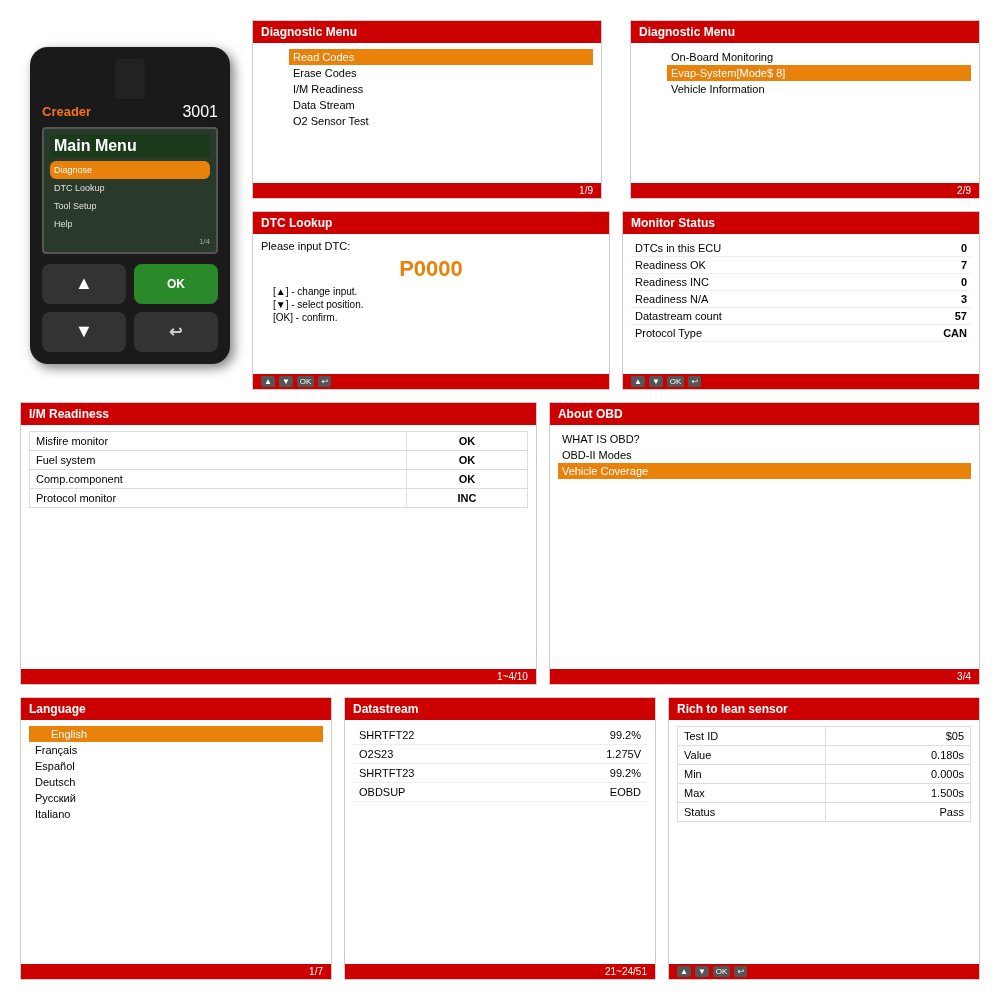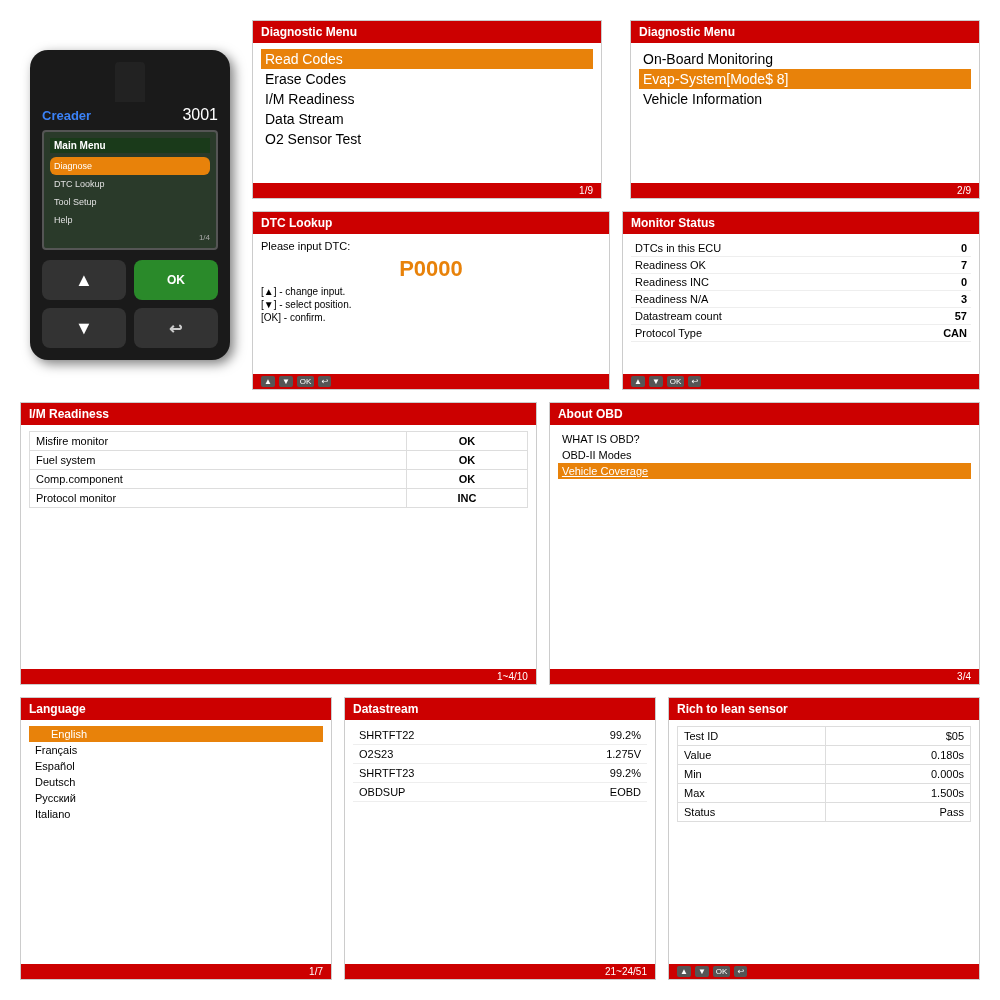--- a/index.html
+++ b/index.html
@@ -48,21 +48,21 @@
     }
 
     .device-top {
       display: flex;
       justify-content: space-between;
       align-items: center;
       margin-bottom: 6px;
     }
 
     .device-brand {
-      color: #3b82f6;
+      color: #f97316;
       font-size: 13px;
       font-weight: bold;
     }
 
     .device-model {
       color: #fff;
       font-size: 16px;
       font-weight: normal;
     }
 
@@ -71,21 +71,21 @@
       border: 2px solid #555;
       border-radius: 4px;
       padding: 6px;
       margin-bottom: 10px;
       min-height: 100px;
     }
 
     .screen-header {
       background: #1a3a1a;
       color: #fff;
-      font-size: 10px;
+      font-size: 16px;
       font-weight: bold;
       padding: 2px 4px;
       margin-bottom: 4px;
     }
 
     .screen-item {
       color: #e0e0e0;
       font-size: 9px;
       padding: 4px 4px;
       border-radius: 6px;
@@ -178,41 +178,42 @@
       padding: 2px 8px;
       text-align: right;
       display: flex;
       align-items: center;
       justify-content: space-between;
     }
 
     .menu-item {
       padding: 2px 4px;
       color: #000;
-      font-size: 14px;
+      font-size: 11px;
+      margin-left: 28px;
     }
 
     .menu-item.selected {
       background: #e8820a;
       color: #fff;
     }
 
     
     .dtc-code {
       color: #e8820a;
       font-size: 22px;
       font-weight: bold;
       text-align: center;
       margin: 4px 0;
     }
 
     .dtc-instruction {
       font-size: 10px;
       color: #000;
-      margin: 2px 0;
+      margin: 2px 12px;
     }
 
     
     .status-table {
       width: 100%;
       font-size: 11px;
       border-collapse: collapse;
     }
 
     .status-table tr td {
@@ -245,21 +246,20 @@
     
     .about-item {
       font-size: 11px;
       padding: 2px 4px;
       color: #000;
     }
 
     .about-item.highlight {
       background: #e8820a;
       color: #fff;
-      text-decoration: underline;
     }
 
     
     .ds-table {
       width: 100%;
       font-size: 11px;
       border-collapse: collapse;
     }
 
     .ds-table tr td {

